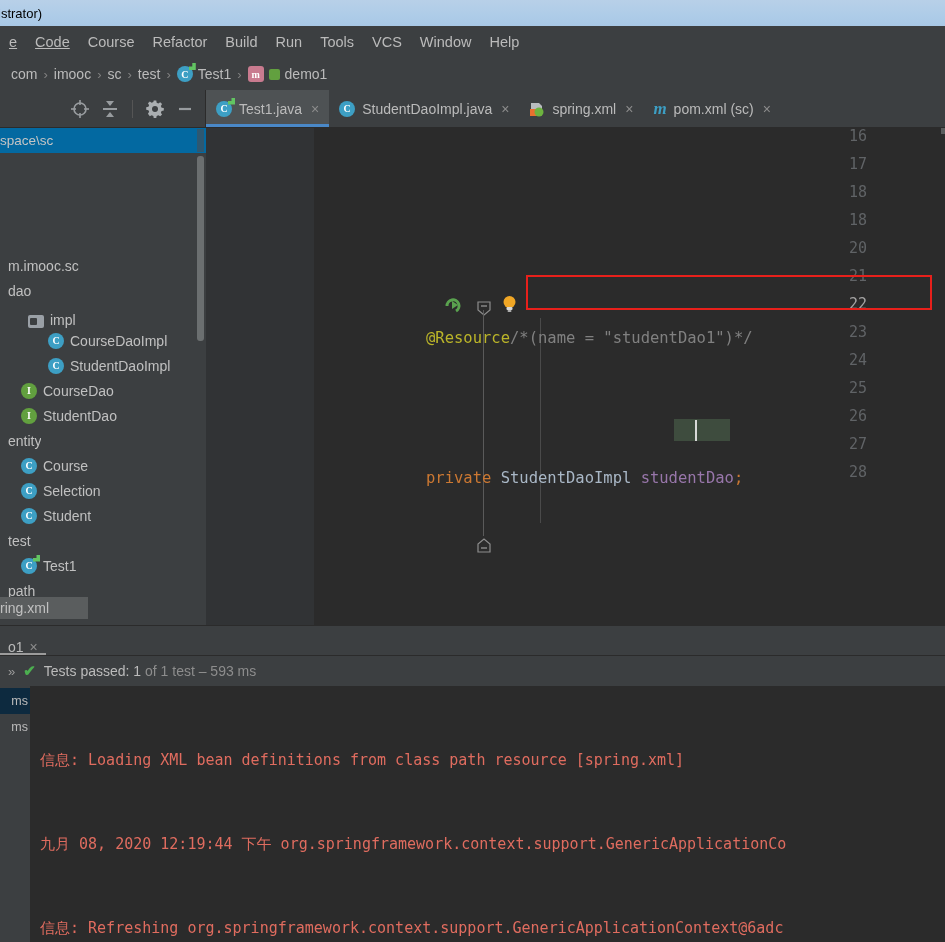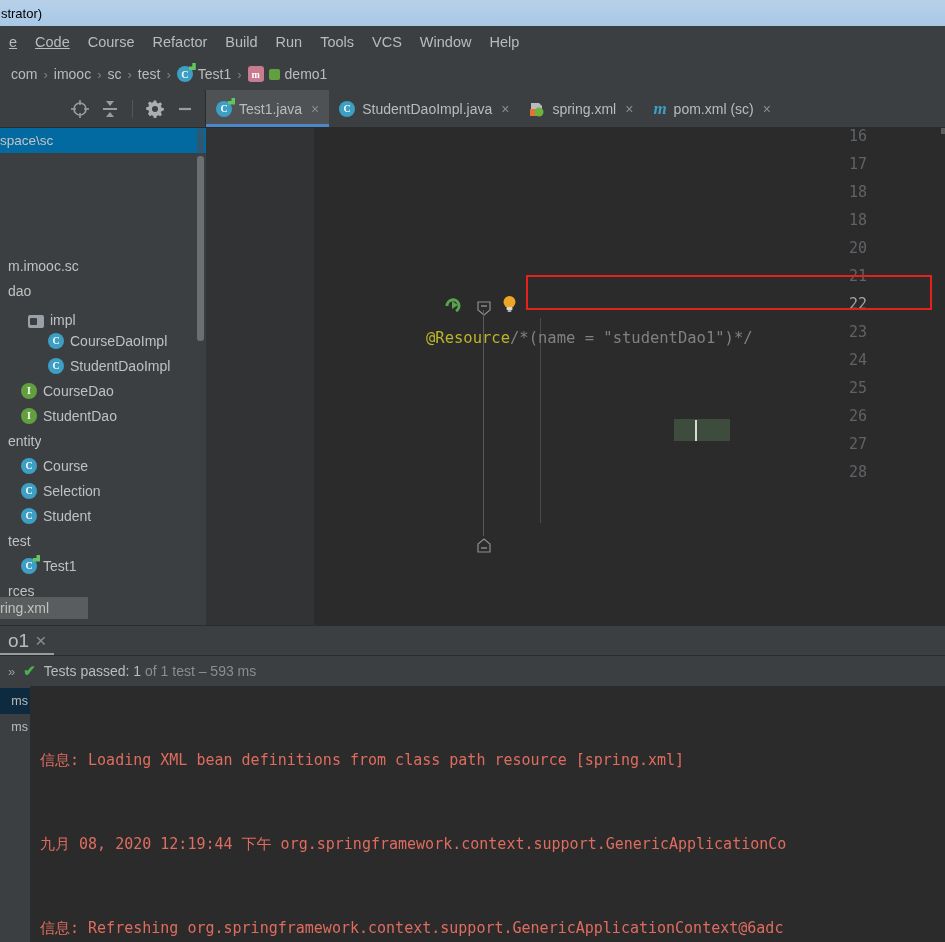--- a/index.html
+++ b/index.html
@@ -242,23 +242,23 @@
   }
   #run-tabs {
     height: 30px;
     display: flex;
     align-items: center;
     background: #3c3f41;
     border-bottom: 1px solid #2b2b2b;
     overflow: hidden;
   }
   .run-tab {
-    display: flex; align-items: center; gap: 6px;
+    display: flex; align-items: flex-end; gap: 6px;
     padding: 0 8px; height: 100%;
-    color: #bbbbbb; font-size: 19px; white-space: nowrap;
+    color: #bbbbbb; font-size: 14px; white-space: nowrap;
     position: relative; cursor: pointer;
   }
   .run-tab.active::after {
     content:""; position: absolute; left: 0; right: 0; bottom: 0;
     height: 2px; background: #9b9b9b;
   }
   #status-row {
     height: 30px;
     display: flex; align-items: center; gap: 8px;
     padding-left: 8px;
@@ -460,21 +460,21 @@
         <span class="lbl">Student</span>
       </div>
     <div class="tree-row" style="position:absolute;top:400px;left:0;">
         <span class="lbl">test</span>
       </div>
     <div class="tree-row" style="position:absolute;top:425px;left:13px;">
         <span class="circ t">C</span>
         <span class="lbl">Test1</span>
       </div>
     <div class="tree-row" style="position:absolute;top:450px;left:0;">
-        <span class="lbl">rces</span>
+        <span class="lbl">path</span>
       </div>
 
     <div id="proj-sel"></div>
     <div id="proj-bottom-label">ring.xml</div>
   </div>
 
   <div id="editor">
     <div id="gutter"></div>
 
     <div class="lno" style="top:-6px;">16</div>
@@ -523,20 +523,23 @@
     <div id="caret-hl"></div>
 
     <div id="codearea">
       <div class="cline"></div>
 
       <div class="cline">
         <span>    </span><span class="ann">@Resource</span><span class="cmt">/*(name = "studentDao1")*/</span>
       </div>
 
 
+      <div class="cline">
+        <span>    </span><span class="kw">private</span><span> StudentDaoImpl </span><span class="fld">studentDao</span><span class="sem">;</span>
+      </div>
 
       
 
       
 
       
 
       
 
       

